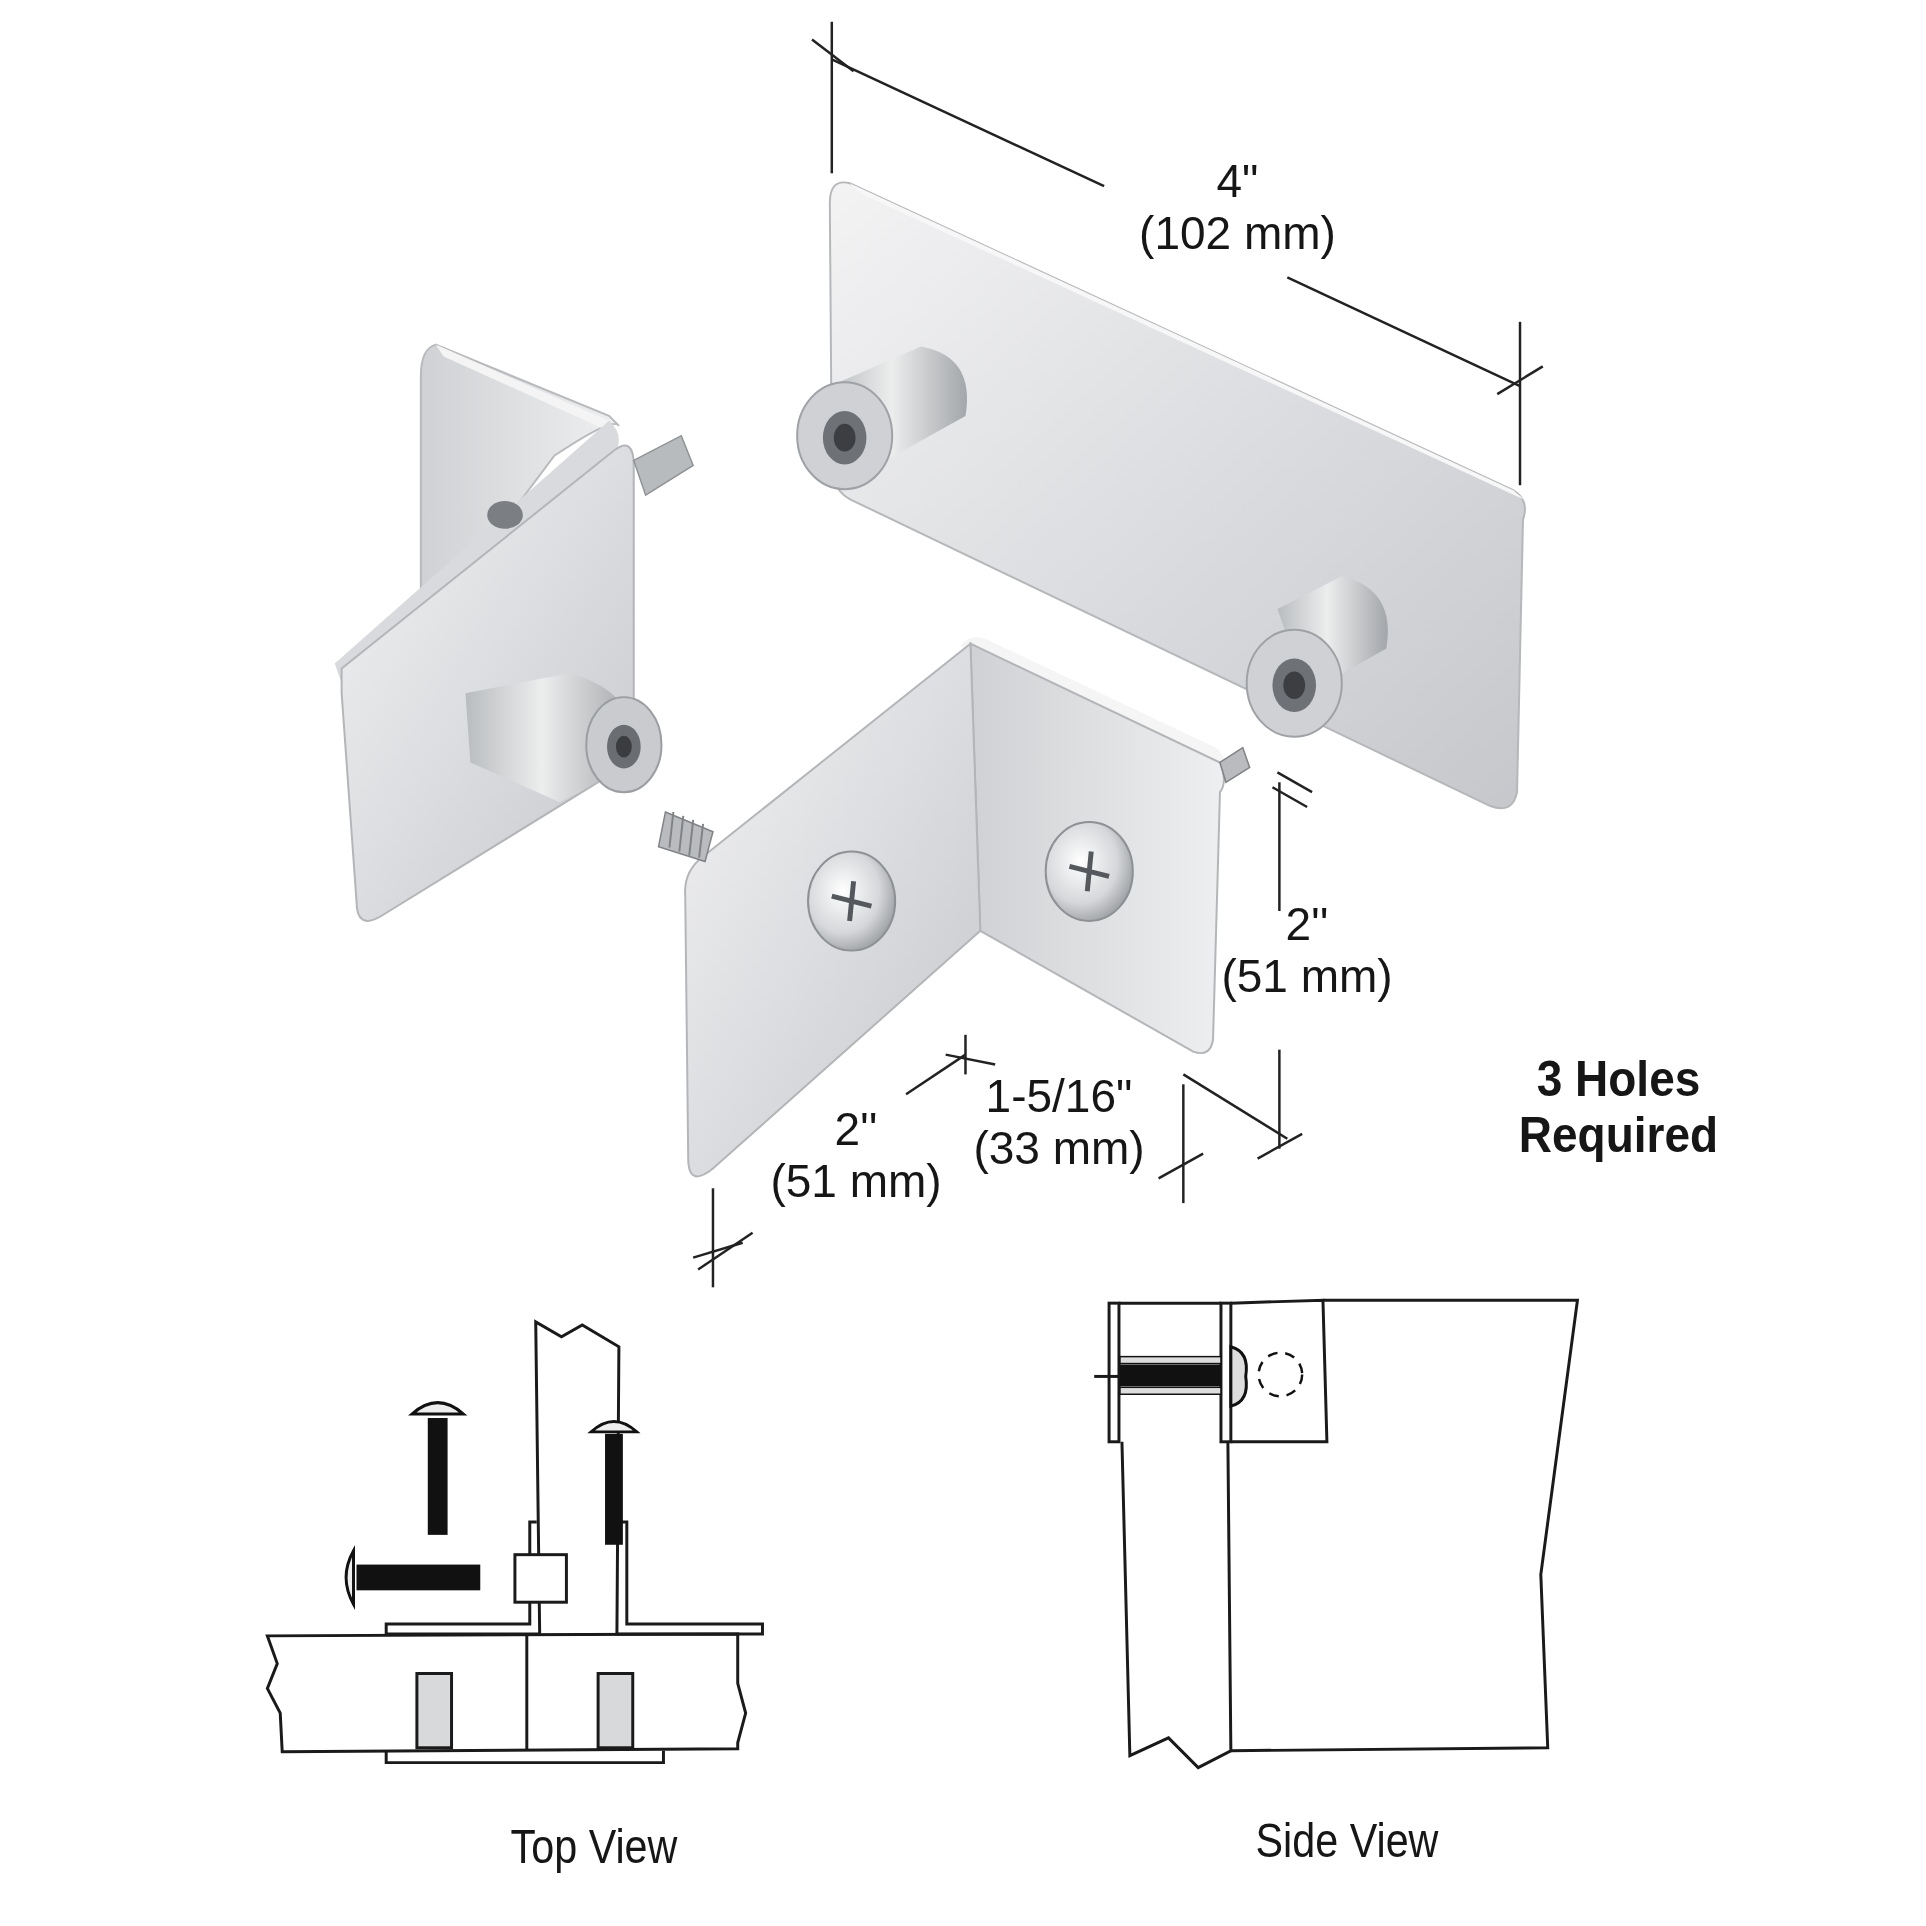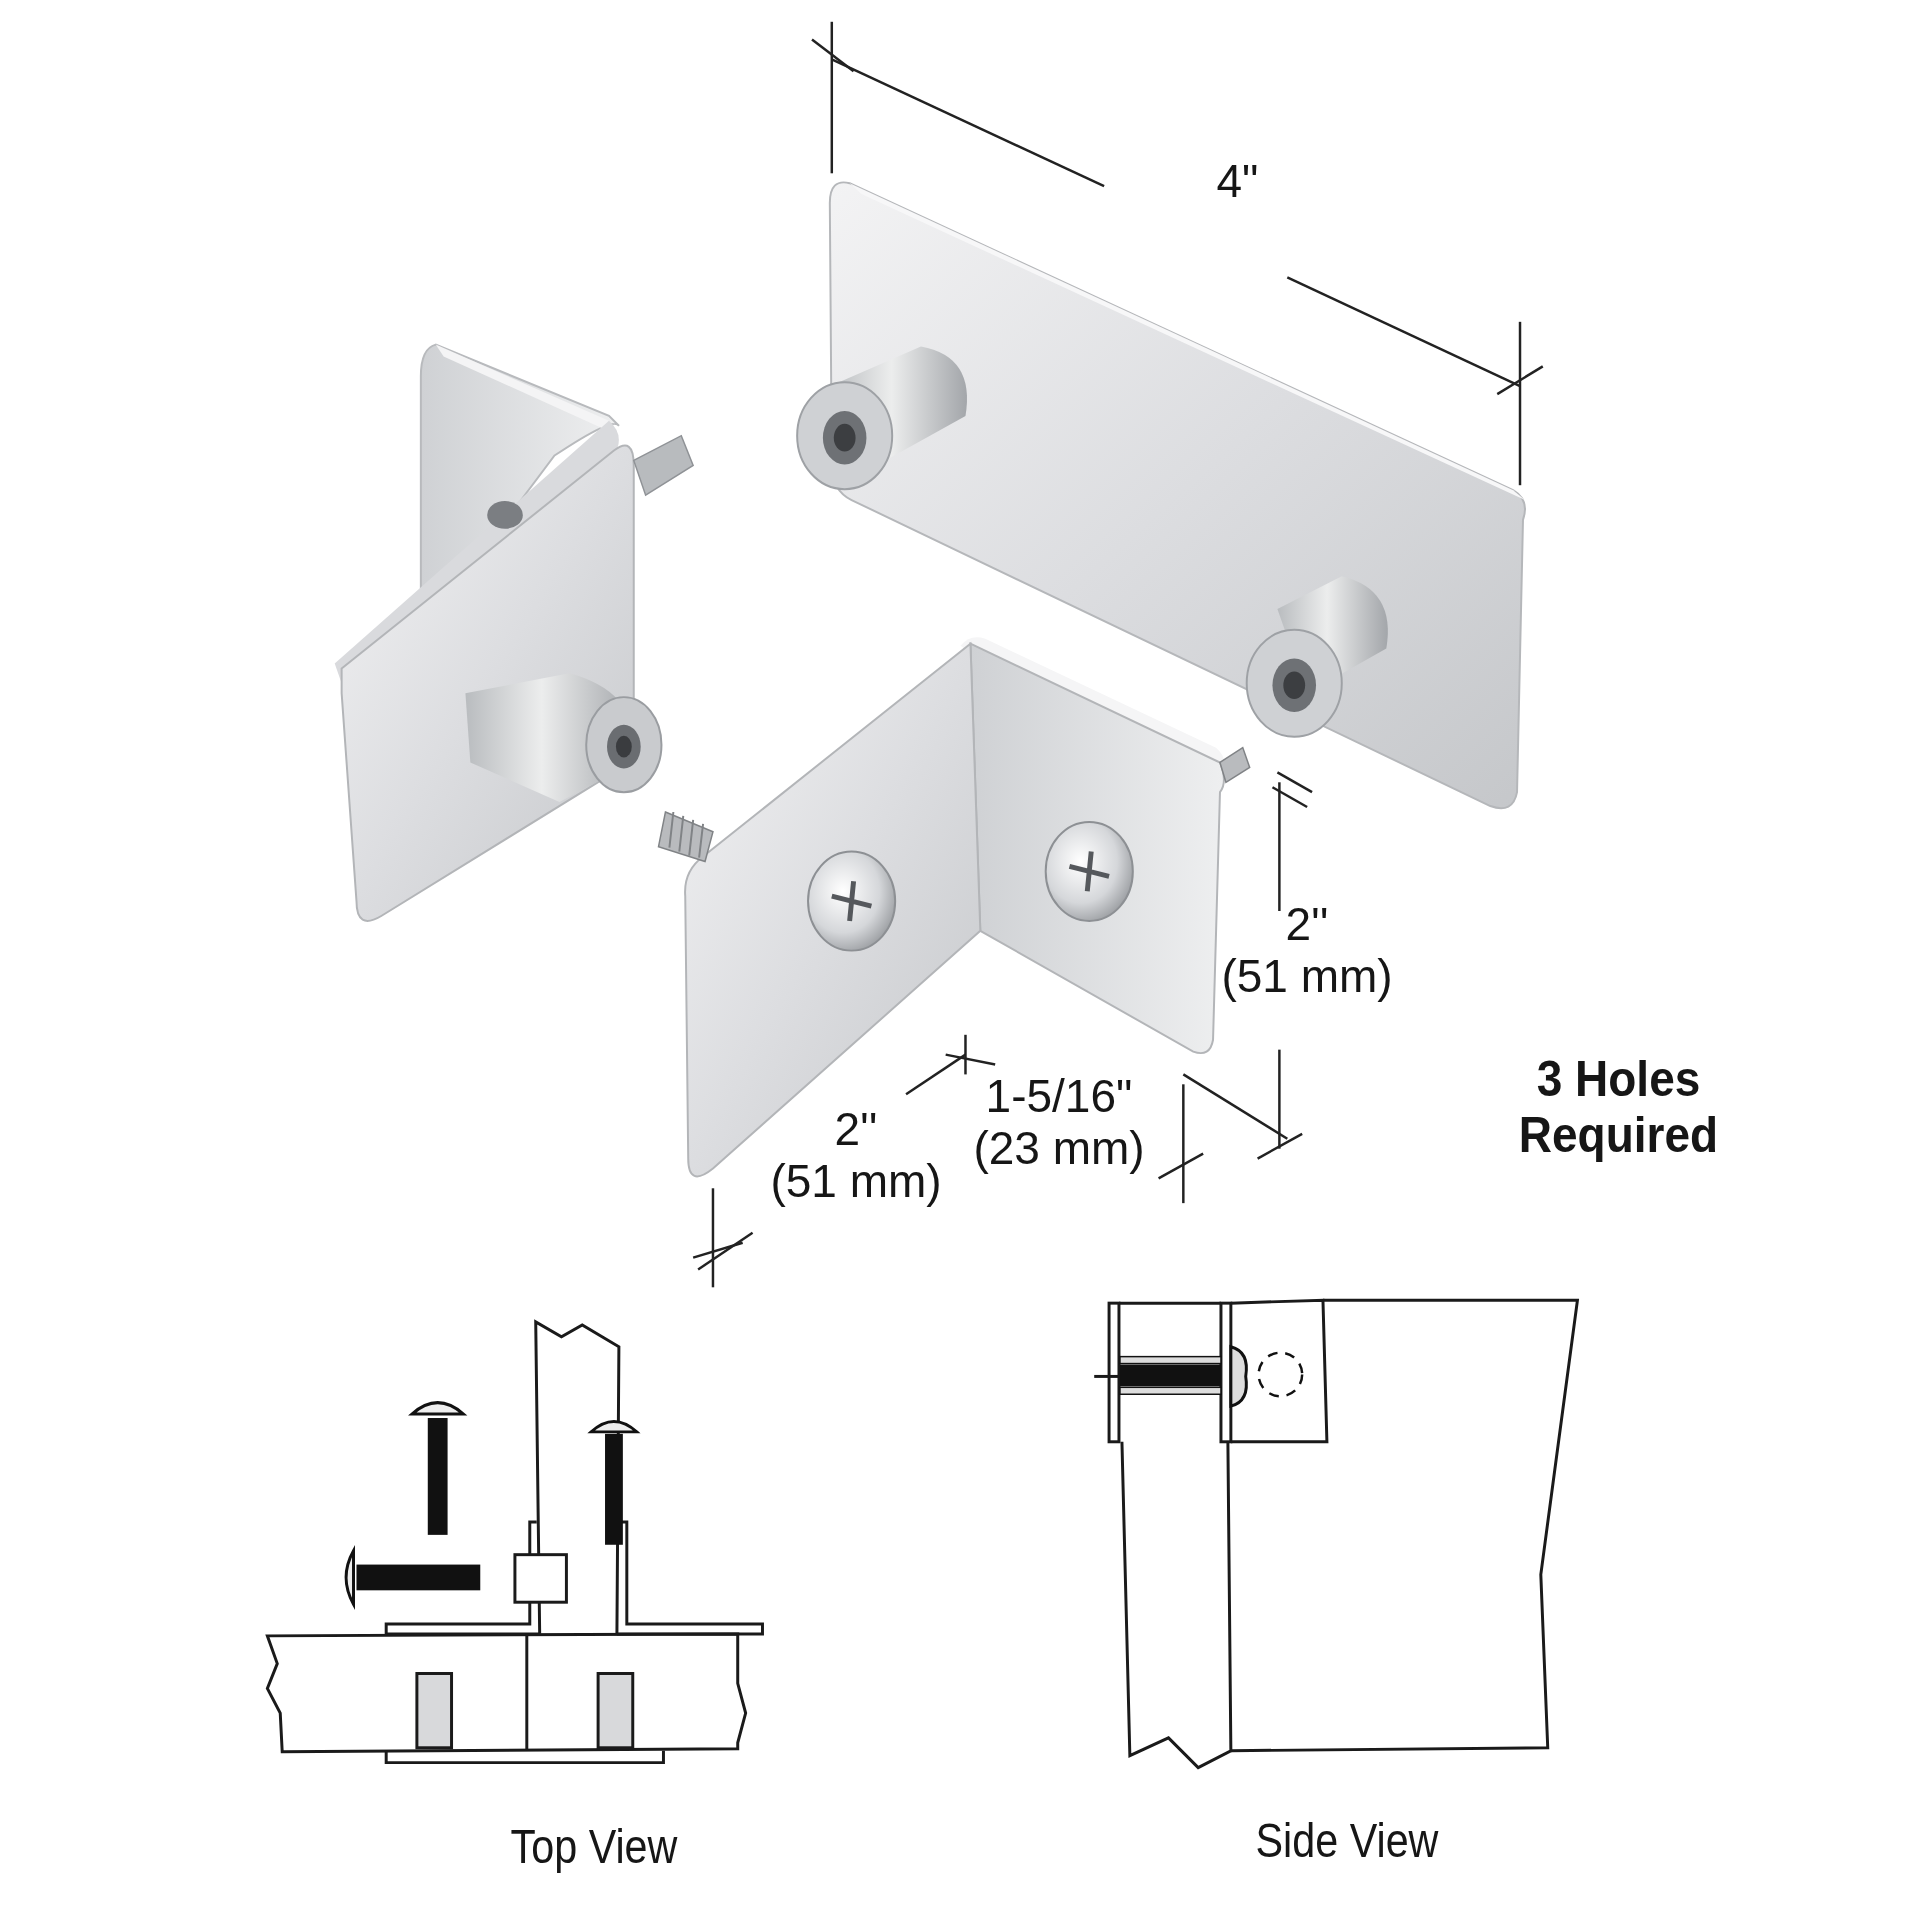--- a/index.html
+++ b/index.html
@@ -157,35 +157,36 @@
     <rect x="1131" y="1378" width="102" height="22" fill="#111"></rect>
     <rect x="1131" y="1370" width="102" height="7" fill="#ddd" stroke="#111" stroke-width="1.5"></rect>
     <rect x="1131" y="1401" width="102" height="7" fill="#ddd" stroke="#111" stroke-width="1.5"></rect>
     <path d="M1243 1360 Q1262 1365 1258 1390 Q1262 1415 1243 1420 Z" fill="#ddd" stroke="#111" stroke-width="3"></path>
     <circle cx="1293" cy="1388" r="22" fill="none" stroke="#111" stroke-width="2.5" stroke-dasharray="10 8"></circle>
   </g>
 </svg>
 
 <div class="label dim" style="left:1089px; top:156px; width:297px;">
   <div>4"</div>
+  <div>(102 mm)</div>
 </div>
 
 <div class="label dim" style="left:1203px; top:899px; width:208px;">
   <div>2''</div>
   <div>(51 mm)</div>
 </div>
 
 <div class="label dim" style="left:757px; top:1104px; width:198px;">
   <div>2''</div>
   <div>(51 mm)</div>
 </div>
 
 <div class="label dim" style="left:950px; top:1071px; width:218px;">
   <div>1-5/16"</div>
-  <div>(23 mm)</div>
+  <div>(33 mm)</div>
 </div>
 
 <div class="label note" style="left:1490px; top:1051px; width:257px;">
   <div>3 Holes</div>
   <div>Required</div>
 </div>
 
 <div class="label view" style="left:475px; top:1820px; width:238px;">Top View</div>
 <div class="label view" style="left:1228px; top:1814px; width:238px;">Side View</div>
 

